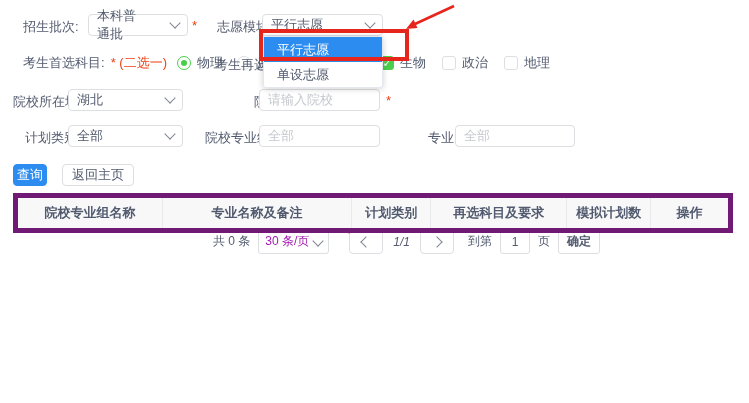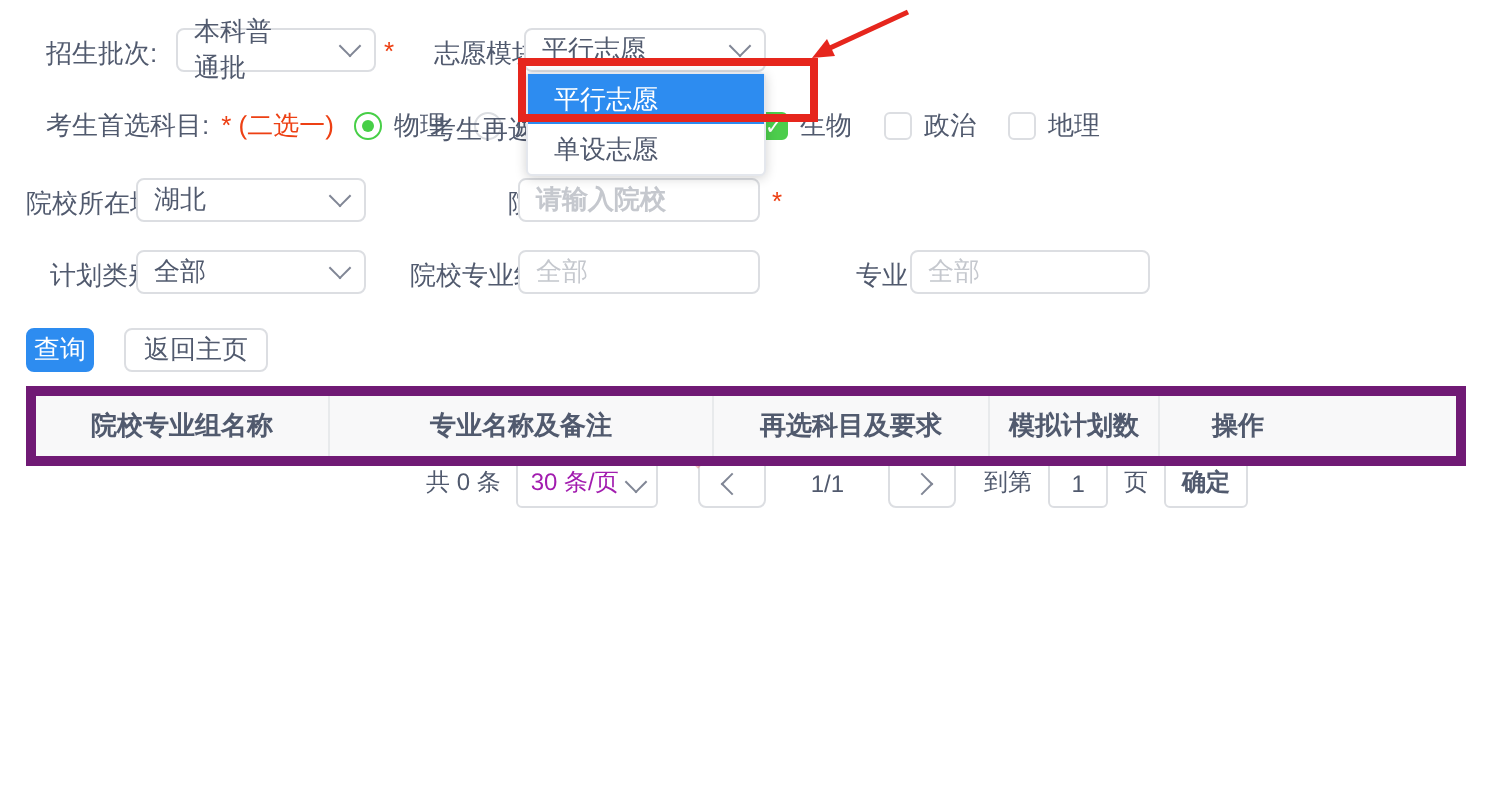--- a/index.html
+++ b/index.html
@@ -99,21 +99,21 @@
     <line x1="54" y1="4" x2="15" y2="22" stroke="#e6261d" stroke-width="2.6"></line>
     <polygon points="6,27 13.5,17.5 17.5,26" fill="#e6261d"></polygon>
   </svg>
 
   <span class="abs lbl" style="left:13px;top:93px;">院校所在地:</span>
   <div class="abs sel" style="left:68px;top:89px;width:115px;">
     <span class="val">湖北</span>
     <span class="chev"></span>
   </div>
   <span class="abs lbl" style="left:230px;top:93px;margin-left:24px;">院校:</span>
-  <div class="abs inp" style="left:259px;top:89px;width:121px;font-weight:bold;">
+  <div class="abs inp" style="left:259px;top:89px;width:121px;">
     <span class="ph">请输入院校</span>
   </div>
   <span class="abs star" style="left:386px;top:93px;">*</span>
 
   <span class="abs lbl" style="left:25px;top:129px;">计划类别:</span>
   <div class="abs sel" style="left:68px;top:125px;width:115px;">
     <span class="val">全部</span>
     <span class="chev"></span>
   </div>
   <span class="abs lbl" style="left:205px;top:129px;">院校专业组:</span>
@@ -126,35 +126,36 @@
   </div>
 
   <button class="abs btn-primary" style="left:13px;top:164px;">查询</button>
   <button class="abs btn-plain" style="left:62px;top:164px;">返回主页</button>
 
   <div class="abs wm" style="left:336px;top:203px;"></div>
 
   <div class="abs thead" style="left:13px;top:193px;width:720px;">
     <div class="th" style="width:147px;">院校专业组名称</div>
     <div class="th" style="width:192px;">专业名称及备注</div>
+    <div class="th" style="width:80px;">计划类别</div>
     <div class="th" style="width:138px;">再选科目及要求</div>
     <div class="th" style="width:85px;">模拟计划数</div>
     <div class="th" style="width:78px;">操作</div>
   </div>
 
   <div class="abs pager" style="left:213px;top:229px;">
     <span>共 0 条</span>
     <span class="pg-size">
       <span>30 条/页</span>
       <span class="chev" style="margin-top:-2px;"></span>
     </span>
     <span class="pg-btn" style="margin-left:12px;">
       <span class="chev-l"></span>
     </span>
-    <span style="margin:0 14px;">1/1</span>
+    <span style="margin:0 2px;font-style:italic;">1/1</span>
     <span class="pg-btn">
       <span class="chev-r"></span>
     </span>
     <span style="margin-left:6px;">到第</span>
     <input class="pg-input" value="1" style="">
     <span>页</span>
     <button class="pg-ok">确定</button>
   </div>
 
 </div>

